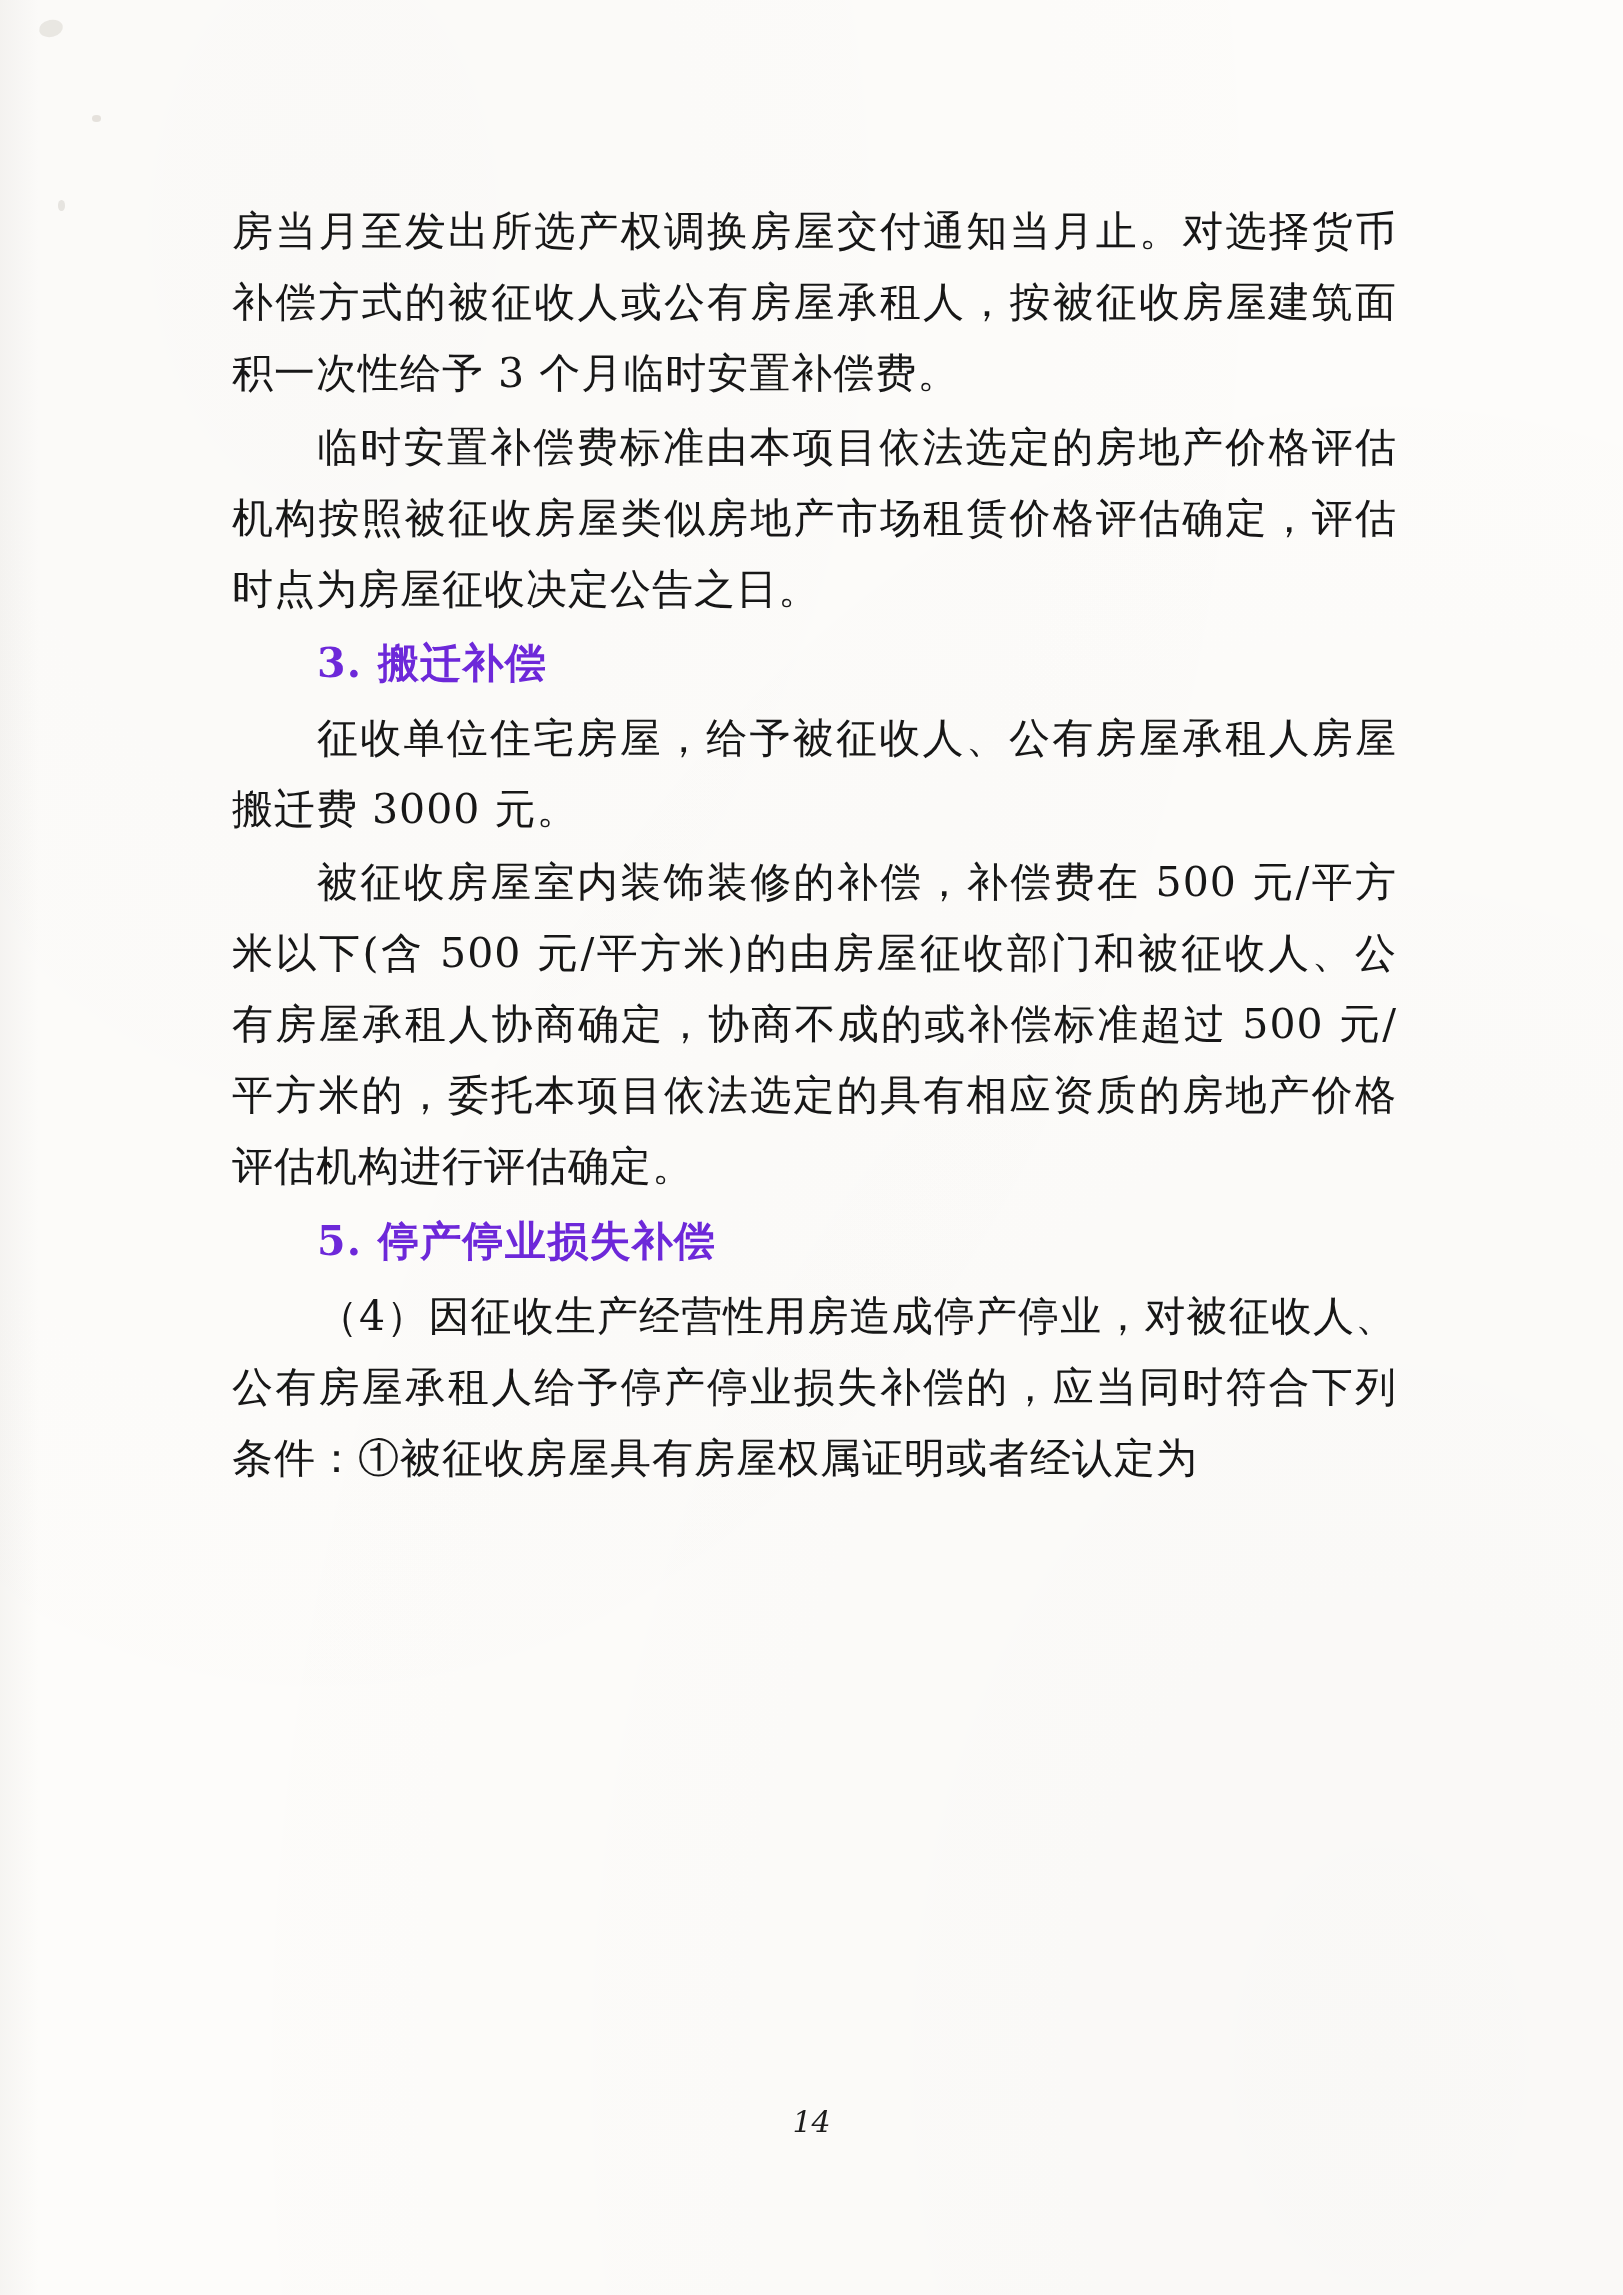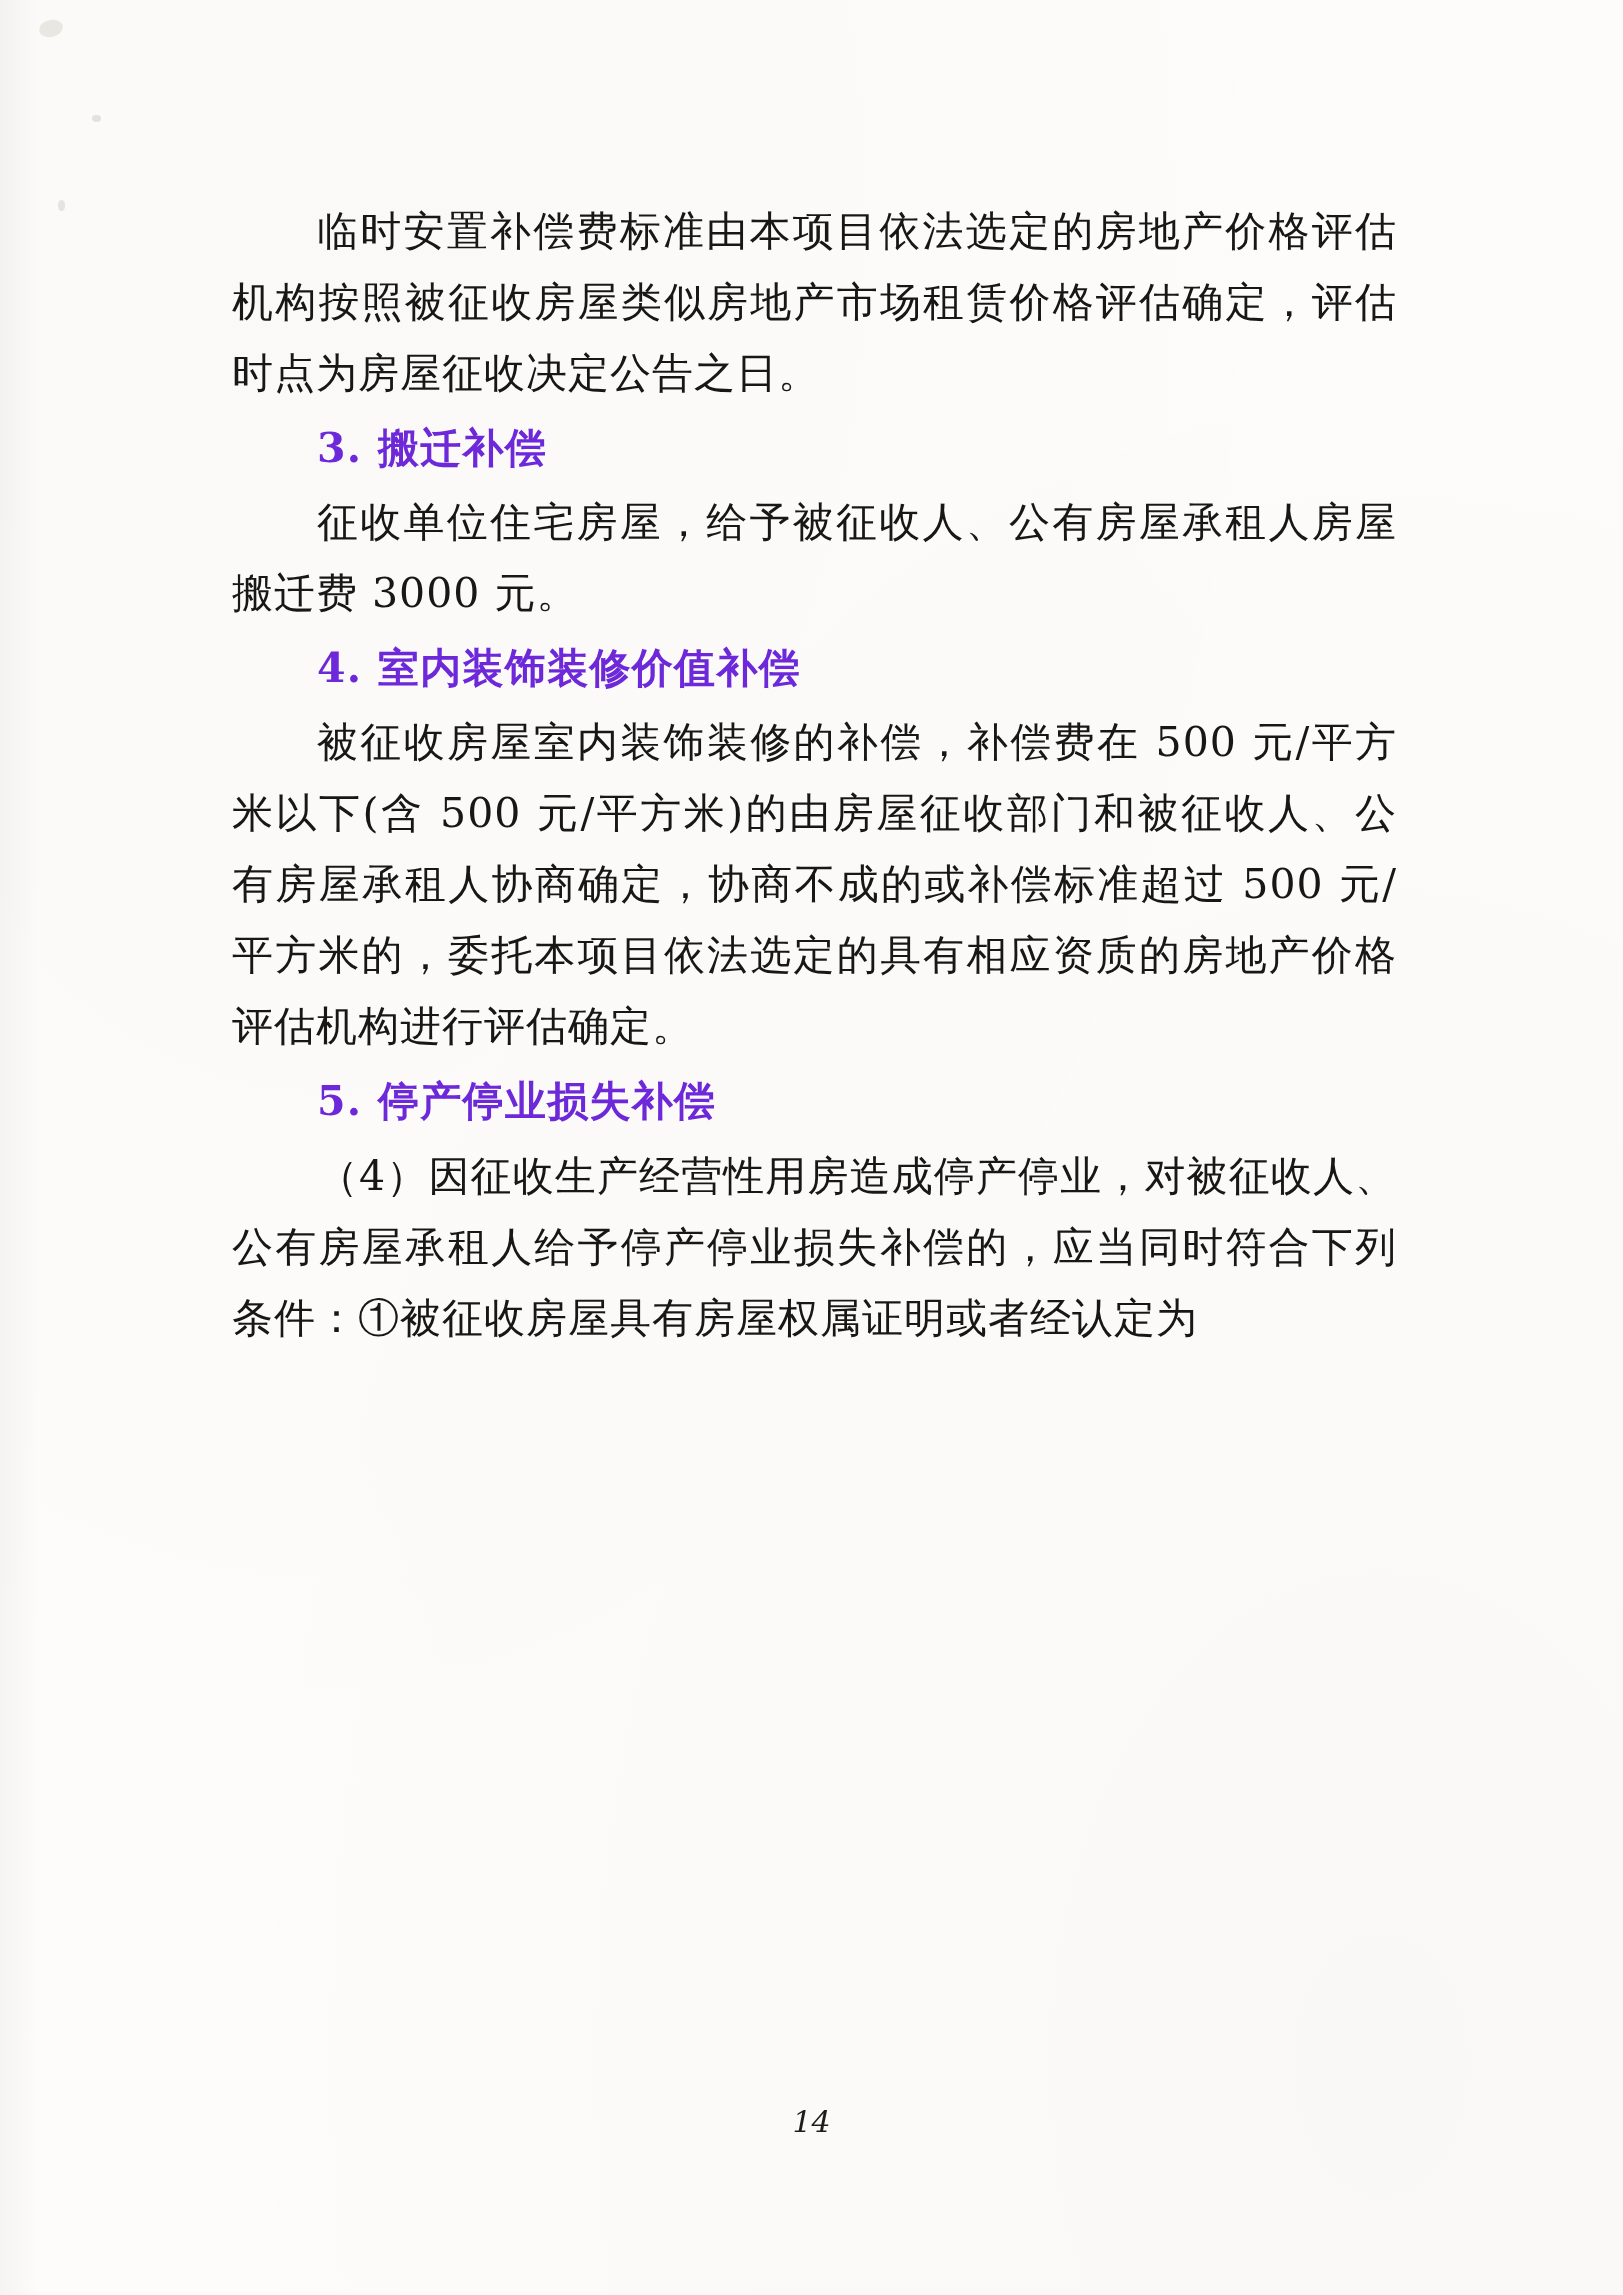--- a/index.html
+++ b/index.html
@@ -86,30 +86,30 @@
 <body>
 
 <div class="page">
   <div class="paper-texture"></div>
   <div class="edge-mark mark-1"></div>
   <div class="edge-mark mark-2"></div>
   <div class="edge-mark mark-3"></div>
 
   <div class="content">
     <div class="block">
+      <p class="para">房当月至发出所选产权调换房屋交付通知当月止。对选择货币补偿方式的被征收人或公有房屋承租人，按被征收房屋建筑面积一次性给予 3 个月临时安置补偿费。</p>
+    </div>
+    <div class="block">
       <p class="para indent">临时安置补偿费标准由本项目依法选定的房地产价格评估机构按照被征收房屋类似房地产市场租赁价格评估确定，评估时点为房屋征收决定公告之日。</p>
     </div>
     <div class="block">
       <h3 class="heading">3. 搬迁补偿</h3>
     </div>
     <div class="block">
       <p class="para indent">征收单位住宅房屋，给予被征收人、公有房屋承租人房屋搬迁费 3000 元。</p>
-    </div>
-    <div class="block">
-      <h3 class="heading">4. 室内装饰装修价值补偿</h3>
     </div>
     <div class="block">
       <p class="para indent">被征收房屋室内装饰装修的补偿，补偿费在 500 元/平方米以下(含 500 元/平方米)的由房屋征收部门和被征收人、公有房屋承租人协商确定，协商不成的或补偿标准超过 500 元/平方米的，委托本项目依法选定的具有相应资质的房地产价格评估机构进行评估确定。</p>
     </div>
     <div class="block">
       <h3 class="heading">5. 停产停业损失补偿</h3>
     </div>
     <div class="block">
       <p class="para indent">（4）因征收生产经营性用房造成停产停业，对被征收人、公有房屋承租人给予停产停业损失补偿的，应当同时符合下列条件：①被征收房屋具有房屋权属证明或者经认定为</p>
     </div>

